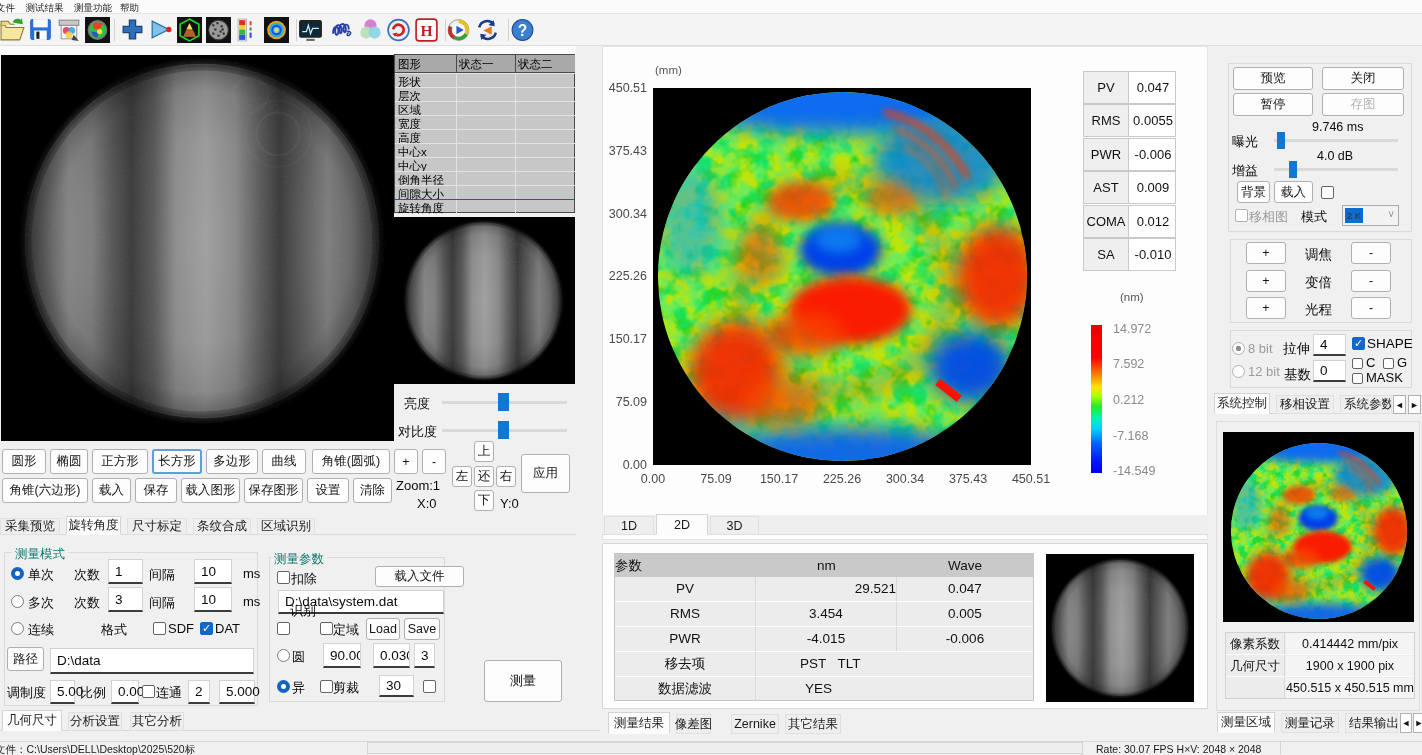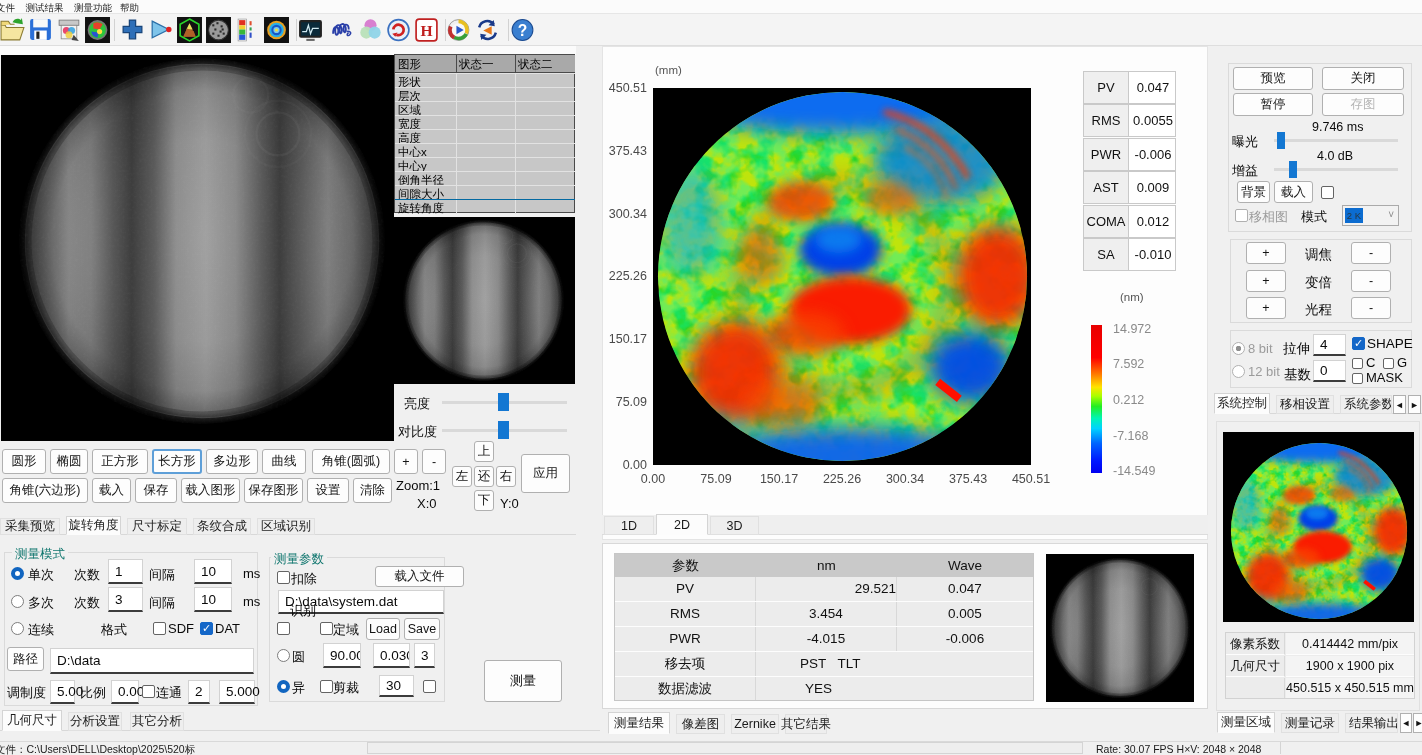--- a/index.html
+++ b/index.html
@@ -489,21 +489,21 @@
 <div class="ab" style="left:1113px;top:464px;font-size:12.5px;color:#8a8a8a">-14.549</div>
 
 <div class="ab" style="left:602px;top:515px;width:606px;height:20px;background:#efefef;border-bottom:1px solid #dcdcdc"></div>
 <div class="tab" style="left:604px;top:516px;width:50px;height:19px">1D</div>
 <div class="tab tabsel" style="left:656px;top:514px;width:52px;height:21px">2D</div>
 <div class="tab" style="left:710px;top:516px;width:49px;height:19px">3D</div>
 
 <div class="ab" style="left:602px;top:543px;width:606px;height:166px;background:#fdfdfd;border:1px solid #d8d8d8"></div>
 <div class="ab" style="left:615px;top:554px;width:418px;height:146px;font-size:13.5px;color:#111;outline:1px solid #c6c6c6">
 <div style="position:absolute;left:0;top:0;width:418px;height:23px;background:#c9c9c9;display:flex">
-      <div style="width:141px;text-align:center;line-height:23px">参数</div>
+      <div style="width:141px;line-height:23px">参数</div>
       <div style="width:141px;text-align:center;line-height:23px">nm</div>
       <div style="width:136px;text-align:center;line-height:23px">Wave</div>
     </div>
 <div style="position:absolute;left:0;top:23px;width:418px;height:25px;background:#ececec;border-bottom:1px solid #fdfdfd">
       <div style="position:absolute;left:0;width:141px;text-align:center;line-height:24px;border-right:1px solid #d8d8d8;height:24px">PV</div>
       <div style="position:absolute;left:141px;width:141px;text-align:right;line-height:24px;border-right:1px solid #d8d8d8;height:24px">29.521</div>
       <div style="position:absolute;left:282px;width:136px;text-align:center;line-height:24px">0.047</div>
     </div>
 <div style="position:absolute;left:0;top:48px;width:418px;height:25px;background:#ececec;border-bottom:1px solid #fdfdfd">
       <div style="position:absolute;left:0;width:141px;text-align:center;line-height:24px;border-right:1px solid #d8d8d8;height:24px">RMS</div>
@@ -523,23 +523,23 @@
       <div style="position:absolute;left:0;width:141px;text-align:center;line-height:24px;border-right:1px solid #d8d8d8;height:24px">移去项</div>
       <div style="position:absolute;left:185px;line-height:24px">PST&nbsp;&nbsp;&nbsp;TLT</div>
     </div>
 </div>
 <div class="blk" style="left:1046px;top:554px;width:148px;height:148px"></div>
 <svg class="ab" style="left:1049px;top:557px" width="142" height="142" viewBox="0 0 380 380">
     <use href="#gdisc"></use>
   </svg>
 
 <div class="tab tabsel" style="left:608px;top:712px;width:62px;height:22px">测量结果</div>
-<div class="tab" style="left:676px;top:714px;width:49px;height:20px">像差图</div>
+<div class="tab" style="left:676px;top:714px;width:35px;height:20px">像差图</div>
 <div class="tab" style="left:731px;top:714px;width:48px;height:20px">Zernike</div>
-<div class="tab" style="left:785px;top:714px;width:42px;height:20px">其它结果</div>
+<div class="tab" style="left:785px;top:714px;width:56px;height:20px">其它结果</div>
 
 <div class="grp" style="left:1228px;top:63px;width:184px;height:169px"></div>
 <div class="btn" style="left:1233px;top:67px;width:80px;height:23px">预览</div>
 <div class="btn" style="left:1322px;top:67px;width:82px;height:23px">关闭</div>
 <div class="btn" style="left:1233px;top:93px;width:80px;height:23px">暂停</div>
 <div class="btn" style="left:1322px;top:93px;width:82px;height:23px;color:#b5b5b5">存图</div>
 <div class="lbl" style="left:1312px;top:120px;font-size:12.5px">9.746 ms</div>
 <div class="lbl" style="left:1232px;top:133px;font-size:13px">曝光</div>
 <div class="track" style="left:1274px;top:139px;width:124px"></div>
 <div class="thumb" style="left:1277px;top:132px;width:8px;height:17px"></div>

